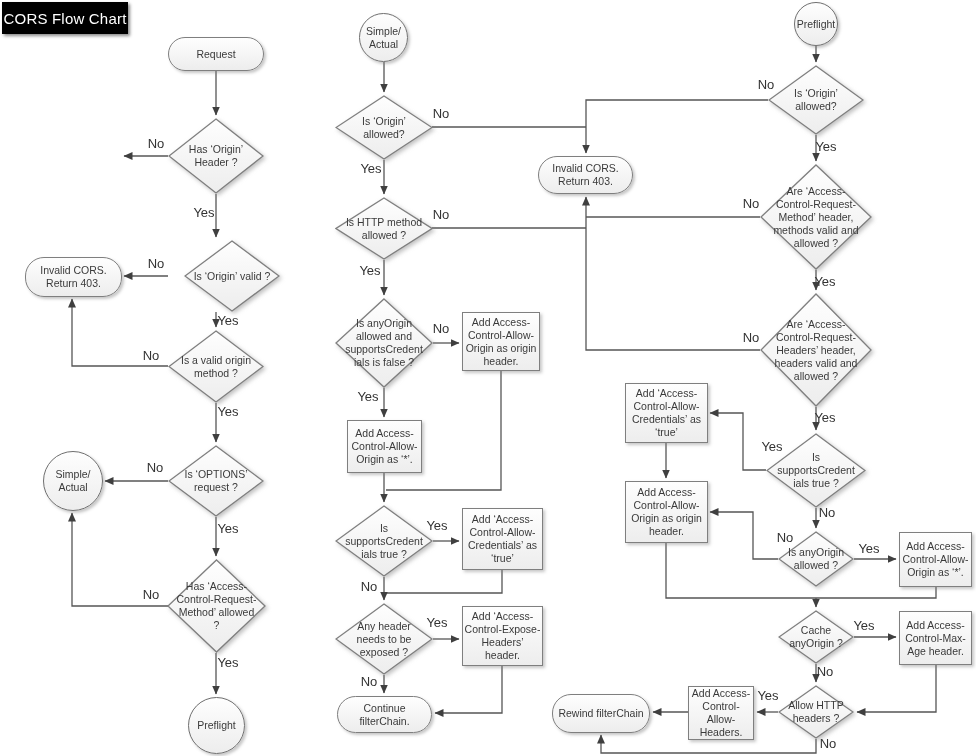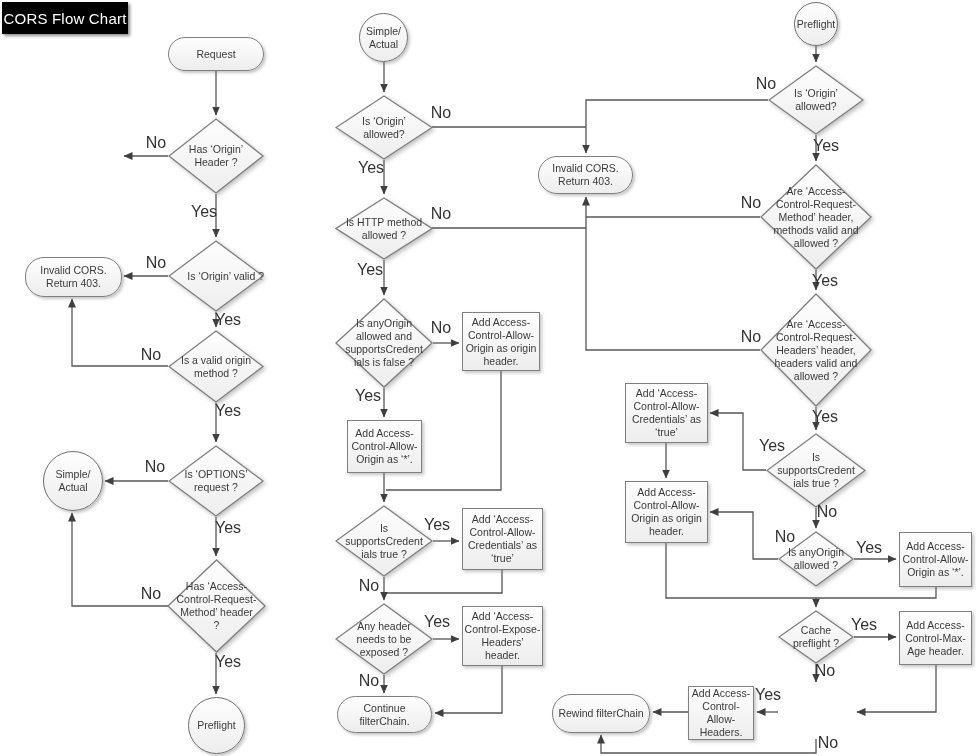--- a/index.html
+++ b/index.html
@@ -17,21 +17,21 @@
           box-shadow:2px 2px 3px rgba(130,130,130,0.45); }
   .shape-circle { border:1.4px solid #6f6f6f; border-radius:50%;
           background:linear-gradient(180deg,#fefefe 0%,#ededed 100%);
           box-shadow:2px 2px 3px rgba(130,130,130,0.45); }
   .shape-decision { background:transparent; }
   .shape-decision > svg { position:absolute; left:0; top:0;
           filter:drop-shadow(2px 2px 2px rgba(130,130,130,0.5)); }
   .shape-decision > .txt { position:relative; z-index:1; }
   .shape-title { background:#000000; color:#ffffff; font-size:15px;
           box-shadow:2px 2px 3px rgba(0,0,0,0.45); letter-spacing:0.2px; }
-  .edge-label { position:absolute; transform:translate(-50%,-50%); font-size:16px;
+  .edge-label { position:absolute; transform:translate(-50%,-50%); font-size:13px;
           color:#333333; z-index:2; }
 </style>
 </head>
 <body>
 
 <div id="canvas">
   <svg id="edges" width="976" height="756" viewBox="0 0 976 756">
     <defs>
       <marker id="arrow" markerUnits="userSpaceOnUse" markerWidth="10" markerHeight="9" refX="8.5" refY="4" orient="auto">
         <path d="M0,0 L9,4 L0,8 Z" fill="#3f3f3f"></path>
@@ -125,40 +125,40 @@
     <span class="edge-label" style="left: 864px; top: 625px;">Yes</span>
     <span class="edge-label" style="left: 825px; top: 671px;">No</span>
     <span class="edge-label" style="left: 768px; top: 695px;">Yes</span>
     <span class="edge-label" style="left: 828px; top: 743px;">No</span>
     <div class="node shape-title" style="left: 2px; top: 2px; width: 126px; height: 32px;"><span class="txt">CORS Flow Chart</span></div>
     <div class="node shape-terminator" style="left: 168px; top: 37px; width: 96px; height: 34px; align-items: center;"><span class="txt">Request</span></div>
     <div class="node shape-decision" style="left: 168px; top: 118px; width: 96px; height: 76px;"><svg width="96" height="76">
         <polygon points="48,1 95,38 48,75 1,38" fill="url(#gshape)" stroke="#7f7f7f" stroke-width="1.3"></polygon>
       </svg><span class="txt">Has ‘Origin’
 Header ?</span></div>
-    <div class="node shape-decision" style="left: 168px; top: 240px; width: 96px; height: 72px; justify-content: flex-end;"><svg width="96" height="72">
+    <div class="node shape-decision" style="left: 184px; top: 240px; width: 96px; height: 72px;"><svg width="96" height="72">
         <polygon points="48,1 95,36 48,71 1,36" fill="url(#gshape)" stroke="#7f7f7f" stroke-width="1.3"></polygon>
       </svg><span class="txt">Is ‘Origin’ valid ?</span></div>
     <div class="node shape-terminator" style="left: 25px; top: 257px; width: 97px; height: 40px;"><span class="txt">Invalid CORS.
 Return 403.</span></div>
     <div class="node shape-decision" style="left: 168px; top: 330px; width: 96px; height: 73px;"><svg width="96" height="73">
         <polygon points="48,1 95,36.5 48,72 1,36.5" fill="url(#gshape)" stroke="#7f7f7f" stroke-width="1.3"></polygon>
       </svg><span class="txt">Is a valid origin
 method ?</span></div>
     <div class="node shape-decision" style="left: 168px; top: 445px; width: 96px; height: 72px;"><svg width="96" height="72">
         <polygon points="48,1 95,36 48,71 1,36" fill="url(#gshape)" stroke="#7f7f7f" stroke-width="1.3"></polygon>
       </svg><span class="txt">Is ‘OPTIONS’
 request ?</span></div>
     <div class="node shape-circle" style="left: 43px; top: 451px; width: 60px; height: 60px;"><span class="txt">Simple/
 Actual</span></div>
     <div class="node shape-decision" style="left: 167px; top: 559px; width: 99px; height: 94px;"><svg width="99" height="94">
         <polygon points="49.5,1 98,47 49.5,93 1,47" fill="url(#gshape)" stroke="#7f7f7f" stroke-width="1.3"></polygon>
       </svg><span class="txt">Has ‘Access-
 Control-Request-
-Method’ header
+Method’ allowed
 ?</span></div>
     <div class="node shape-circle" style="left: 188px; top: 697px; width: 57px; height: 57px;"><span class="txt">Preflight</span></div>
     <div class="node shape-circle" style="left: 359px; top: 13px; width: 49px; height: 49px;"><span class="txt">Simple/
 Actual</span></div>
     <div class="node shape-decision" style="left: 335px; top: 95px; width: 98px; height: 65px;"><svg width="98" height="65">
         <polygon points="49,1 97,32.5 49,64 1,32.5" fill="url(#gshape)" stroke="#7f7f7f" stroke-width="1.3"></polygon>
       </svg><span class="txt">Is ‘Origin’
 allowed?</span></div>
     <div class="node shape-decision" style="left: 335px; top: 197px; width: 98px; height: 63px;"><svg width="98" height="63">
         <polygon points="49,1 97,31.5 49,62 1,31.5" fill="url(#gshape)" stroke="#7f7f7f" stroke-width="1.3"></polygon>
@@ -232,22 +232,26 @@
     <div class="node shape-decision" style="left: 778px; top: 531px; width: 76px; height: 56px;"><svg width="76" height="56">
         <polygon points="38,1 75,28 38,55 1,28" fill="url(#gshape)" stroke="#7f7f7f" stroke-width="1.3"></polygon>
       </svg><span class="txt">Is anyOrigin
 allowed ?</span></div>
     <div class="node shape-process" style="left: 899px; top: 532px; width: 73px; height: 55px;"><span class="txt">Add Access-
 Control-Allow-
 Origin as ‘*’.</span></div>
     <div class="node shape-decision" style="left: 778px; top: 610px; width: 76px; height: 54px;"><svg width="76" height="54">
         <polygon points="38,1 75,27 38,53 1,27" fill="url(#gshape)" stroke="#7f7f7f" stroke-width="1.3"></polygon>
       </svg><span class="txt">Cache
-preflight ?</span></div>
+anyOrigin ?</span></div>
     <div class="node shape-process" style="left: 899px; top: 611px; width: 73px; height: 54px;"><span class="txt">Add Access-
 Control-Max-
 Age header.</span></div>
+    <div class="node shape-decision" style="left: 778px; top: 685px; width: 76px; height: 54px;"><svg width="76" height="54">
+        <polygon points="38,1 75,27 38,53 1,27" fill="url(#gshape)" stroke="#7f7f7f" stroke-width="1.3"></polygon>
+      </svg><span class="txt">Allow HTTP
+headers ?</span></div>
     <div class="node shape-process" style="left: 688px; top: 686px; width: 66px; height: 54px;"><span class="txt">Add Access-
 Control-
 Allow-
 Headers.</span></div>
     <div class="node shape-terminator" style="left: 552px; top: 694px; width: 98px; height: 39px;"><span class="txt">Rewind filterChain</span></div>
   </div>
 
 </body></html>

